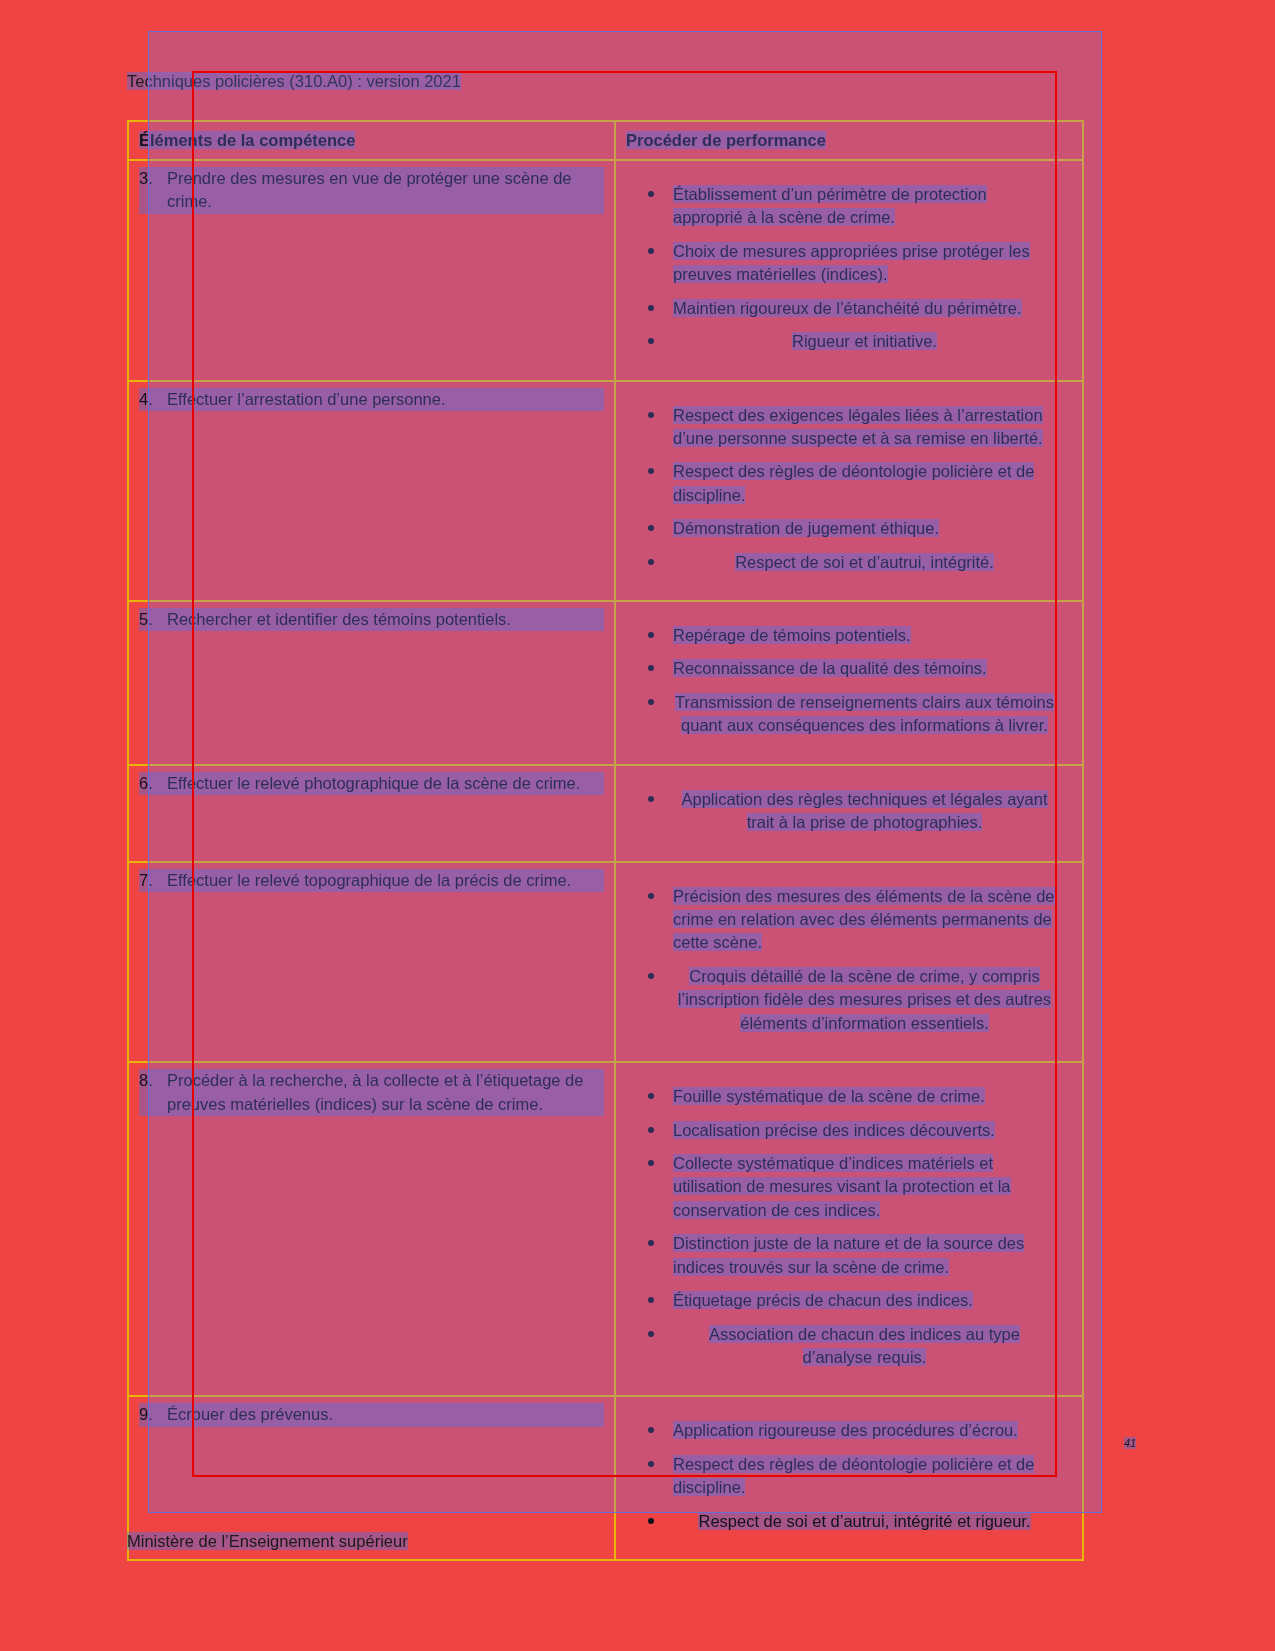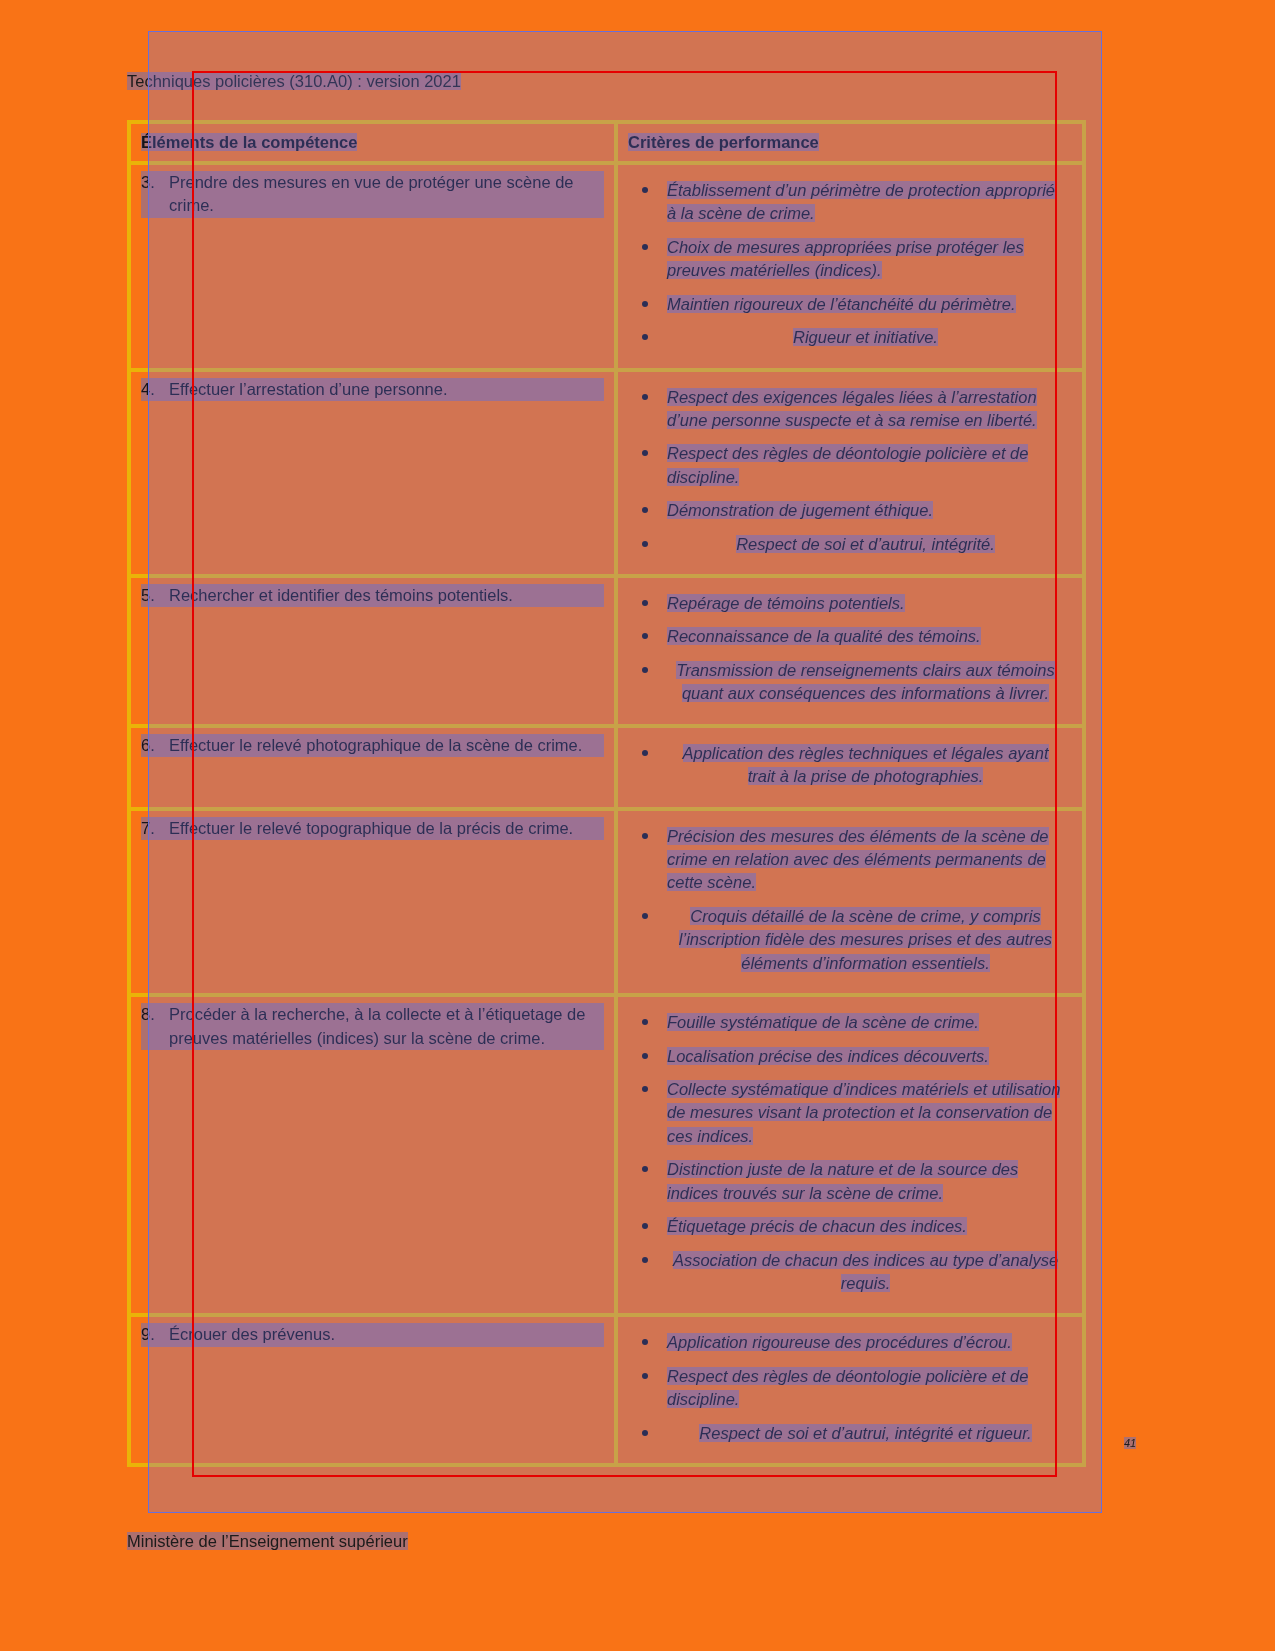--- a/index.html
+++ b/index.html
@@ -4,21 +4,21 @@
 <style>
   html, body {
     margin: 0;
     padding: 0;
     background: #ffffff;
   }
   .page {
     position: relative;
     width: 1275px;
     height: 1651px;
-    background: #f97316;
+    background: #ef4444;
     font-family: "Liberation Sans", sans-serif;
     overflow: hidden;
   }
 
   
   .selection-overlay {
     position: absolute;
     left: 148px;
     top: 31px;
     width: 954px;
@@ -78,21 +78,21 @@
 
   table.comp-table {
     position: absolute;
     left: 127px;
     top: 120px;
     width: 955px;
     border-collapse: collapse;
     table-layout: fixed;
   }
   table.comp-table td, table.comp-table th {
-    border: 4px solid #eab308;
+    border: 2px solid #eab308;
     vertical-align: top;
     padding: 6px 10px 10px 10px;
   }
   table.comp-table th {
     font-size: 16.5px;
     font-weight: bold;
     text-align: left;
     color: #12131a;
     padding-top: 9px;
     padding-bottom: 9px;
@@ -109,23 +109,22 @@
   .elem .num {
     width: 28px;
     flex: 0 0 28px;
   }
   .elem .txt {
     flex: 1 1 auto;
   }
 
   ul.crit {
     list-style: none;
-    margin: 8px;
+    margin: 16px;
     padding: 0;
-    font-style: italic;
   }
   ul.crit li {
     position: relative;
     font-size: 16.5px;
     color: #12131a;
     line-height: 1.42;
     padding-left: 31px;
     margin-bottom: 10px;
   }
   ul.crit li:last-child { margin-bottom: 0; text-align: center; }
@@ -161,21 +160,21 @@
       <colgroup>
         <col class="col-left">
         <col class="col-right">
       </colgroup>
       <thead>
         <tr>
           <th>
             <span class="hl">Éléments de la compétence</span>
           </th>
           <th>
-            <span class="hl">Critères de performance</span>
+            <span class="hl">Procéder de performance</span>
           </th>
         </tr>
       </thead>
       <tbody>
 
         <tr>
           <td>
             <div class="elem">
               <span class="num hl">3.</span>
               <span class="txt hl">Prendre des mesures en vue de protéger une scène de crime.</span>

